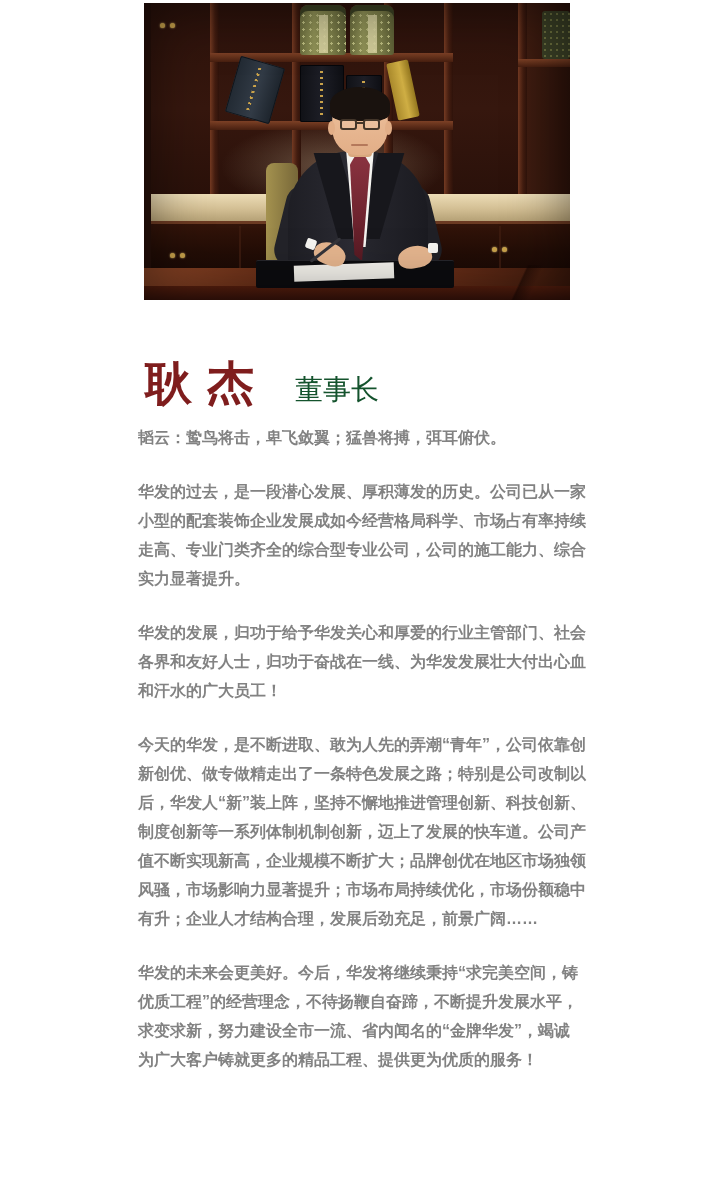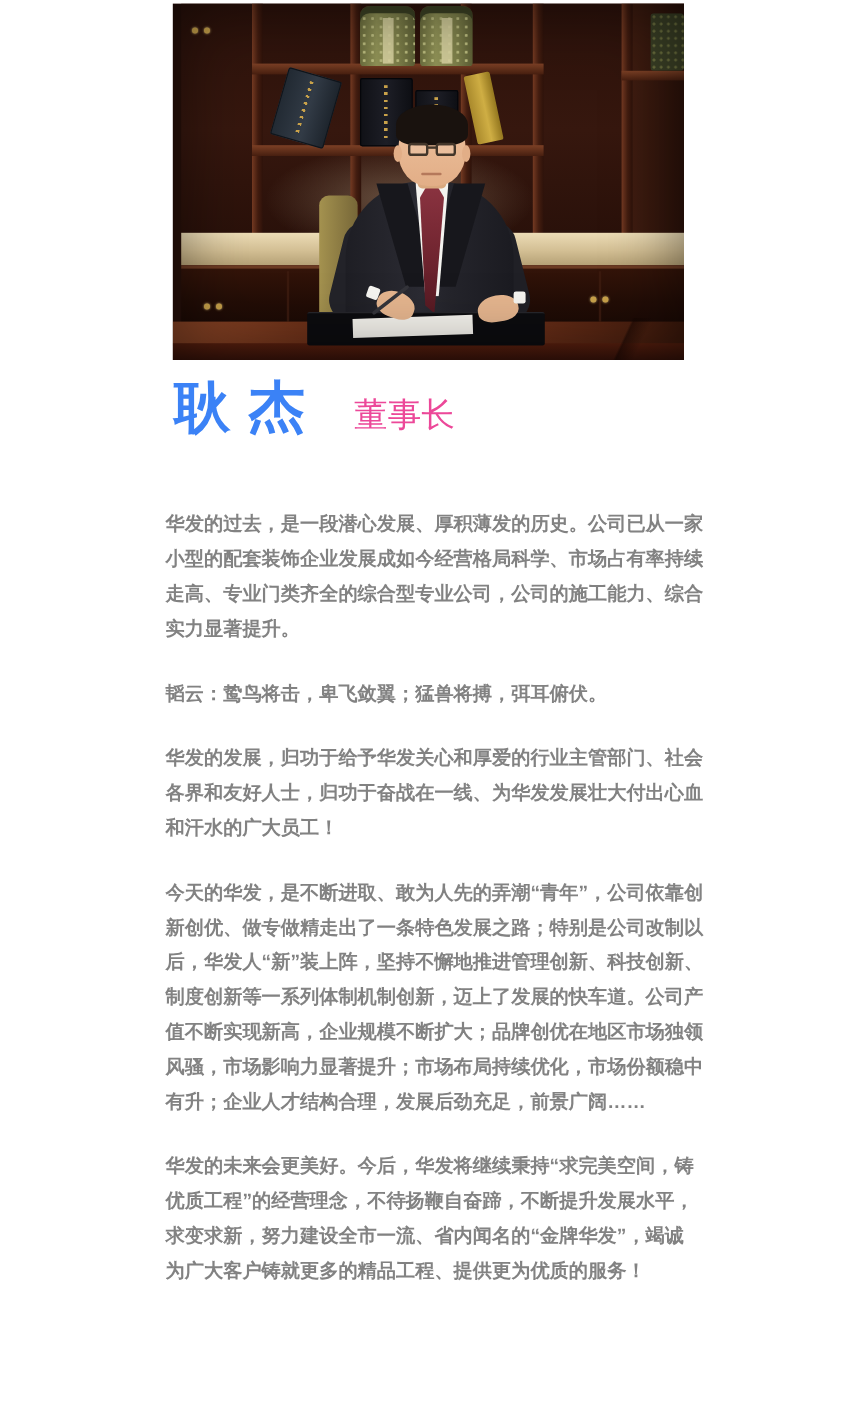--- a/index.html
+++ b/index.html
@@ -66,22 +66,22 @@
   .folder{left:112px;top:257px;width:198px;height:27px;background:#0c0c0f;border-top:1px solid #26262c;border-radius:2px;}
   .paper{left:150px;top:261px;width:100px;height:16px;background:#f4f2ec;transform:rotate(-2deg);}
   .handL{left:170px;top:240px;width:32px;height:22px;background:#e5b58e;border-radius:50% 50% 40% 40%;transform:rotate(20deg);}
   .cuffL{left:162px;top:236px;width:10px;height:10px;background:#f6f5f1;border-radius:2px;transform:rotate(20deg);}
   .pen{left:180px;top:228px;width:3px;height:38px;background:#34343a;transform:rotate(52deg);border-radius:2px;}
   .handR{left:254px;top:243px;width:34px;height:22px;background:#e5b58e;border-radius:50% 50% 40% 40%;transform:rotate(-10deg);}
   .cuffR{left:284px;top:240px;width:10px;height:10px;background:#f6f5f1;border-radius:2px;}
   .vignette{left:0;top:0;width:426px;height:297px;box-shadow:inset 0 0 60px rgba(0,0,0,.55);}
   
   .name-row{position:absolute;left:145px;top:313px;display:flex;align-items:baseline;}
-  .name{font-size:47px;line-height:1.1;font-weight:bold;color:#3b82f6;letter-spacing:1px;}
-  .jobtitle{font-size:28px;color:#ec4899;margin-left:40px;font-family:"Liberation Serif","DejaVu Serif",serif;}
+  .name{font-size:47px;line-height:1.1;font-weight:bold;color:#7f1d1d;letter-spacing:1px;margin-top:44px;}
+  .jobtitle{font-size:28px;color:#14532d;margin-left:40px;font-family:"Liberation Serif","DejaVu Serif",serif;}
   
   .content{position:absolute;left:138px;top:423px;width:472px;}
   .content p{
     margin:0 0 25px;font-size:16px;line-height:29px;font-weight:bold;color:#828282;
     white-space:pre-line;letter-spacing:0;
   }
   .quote{
     margin:8px 0 0 -8px;font-size:22px;line-height:30px;font-weight:bold;color:#666666;
     white-space:nowrap;
   }
@@ -158,25 +158,25 @@
     <div class="ph cuffR"></div>
     <div class="ph vignette"></div>
   </div>
 
   <div class="name-row">
     <span class="name">耿 杰</span>
     <span class="jobtitle">董事长</span>
   </div>
 
   <div class="content">
+    <p>韬云：鸷鸟将击，卑飞敛翼；猛兽将搏，弭耳俯伏。</p>
     <p>华发的过去，是一段潜心发展、厚积薄发的历史。公司已从一家
 小型的配套装饰企业发展成如今经营格局科学、市场占有率持续
 走高、专业门类齐全的综合型专业公司，公司的施工能力、综合
 实力显著提升。</p>
-    <p>韬云：鸷鸟将击，卑飞敛翼；猛兽将搏，弭耳俯伏。</p>
     <p>华发的发展，归功于给予华发关心和厚爱的行业主管部门、社会
 各界和友好人士，归功于奋战在一线、为华发发展壮大付出心血
 和汗水的广大员工！</p>
     <p>今天的华发，是不断进取、敢为人先的弄潮“青年”，公司依靠创
 新创优、做专做精走出了一条特色发展之路；特别是公司改制以
 后，华发人“新”装上阵，坚持不懈地推进管理创新、科技创新、
 制度创新等一系列体制机制创新，迈上了发展的快车道。公司产
 值不断实现新高，企业规模不断扩大；品牌创优在地区市场独领
 风骚，市场影响力显著提升；市场布局持续优化，市场份额稳中
 有升；企业人才结构合理，发展后劲充足，前景广阔……</p>

